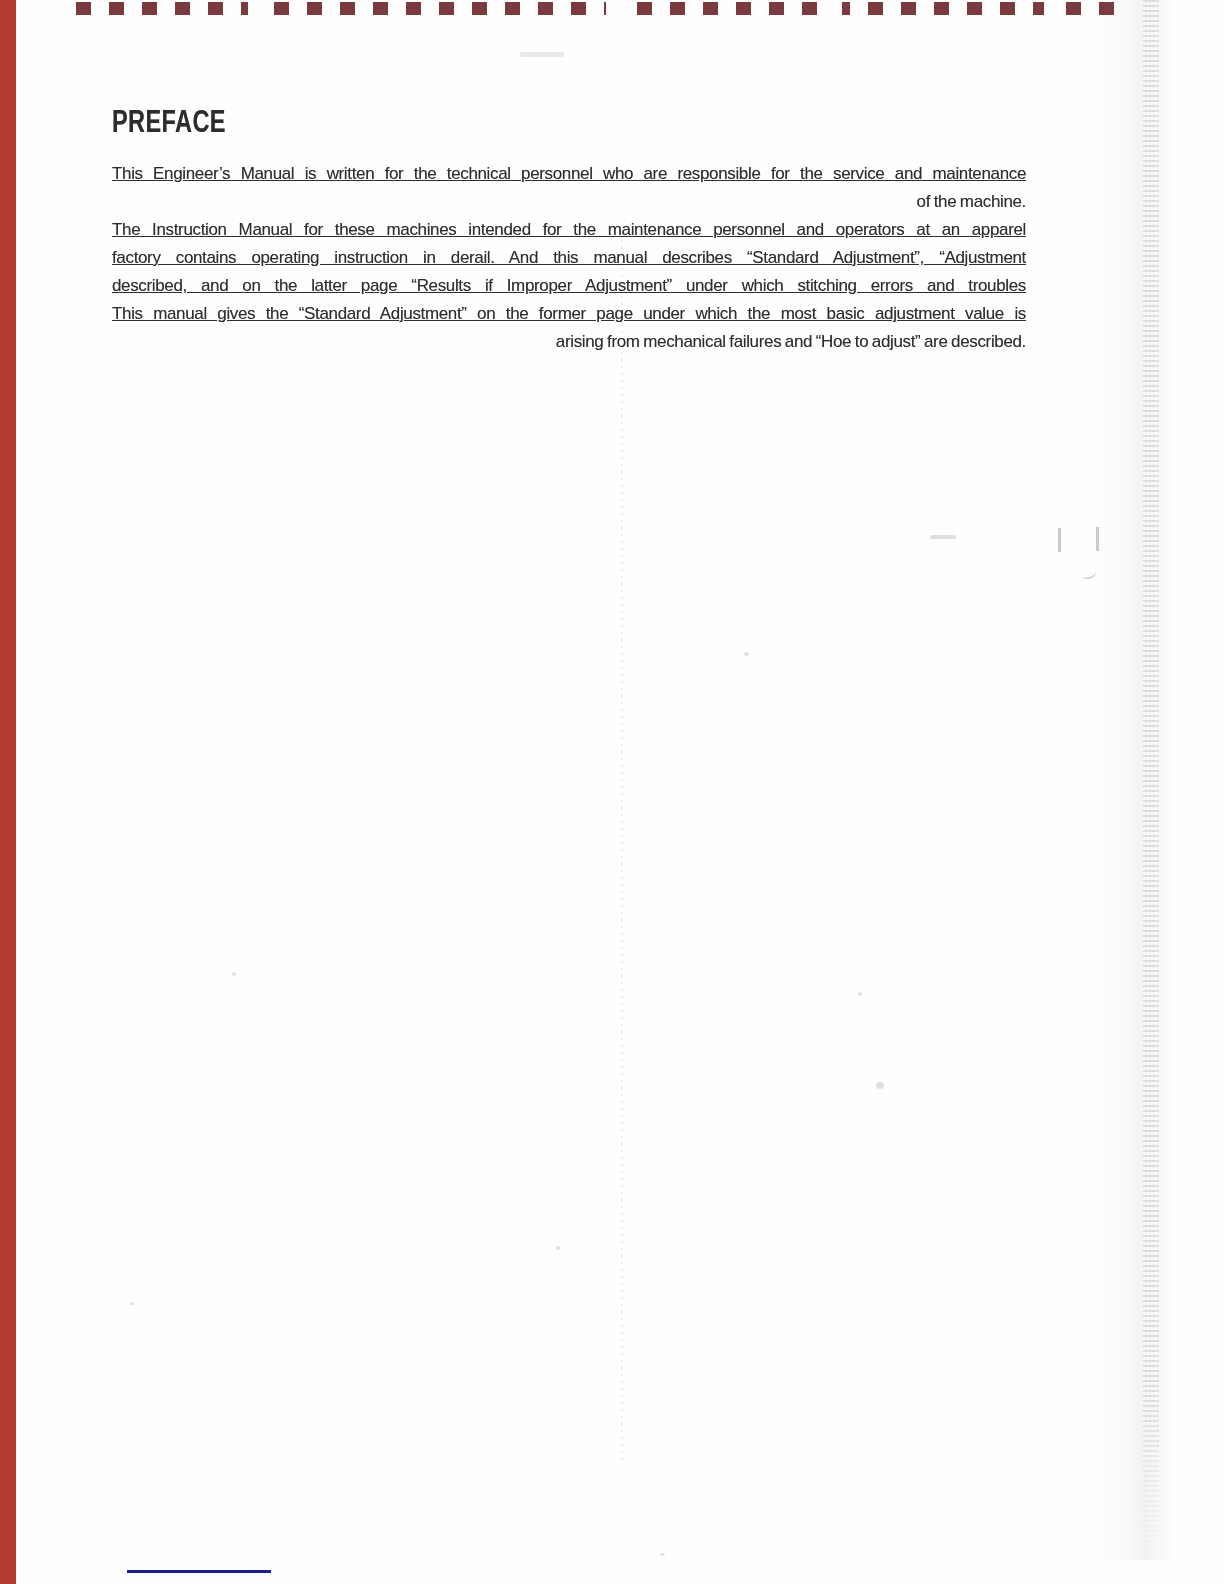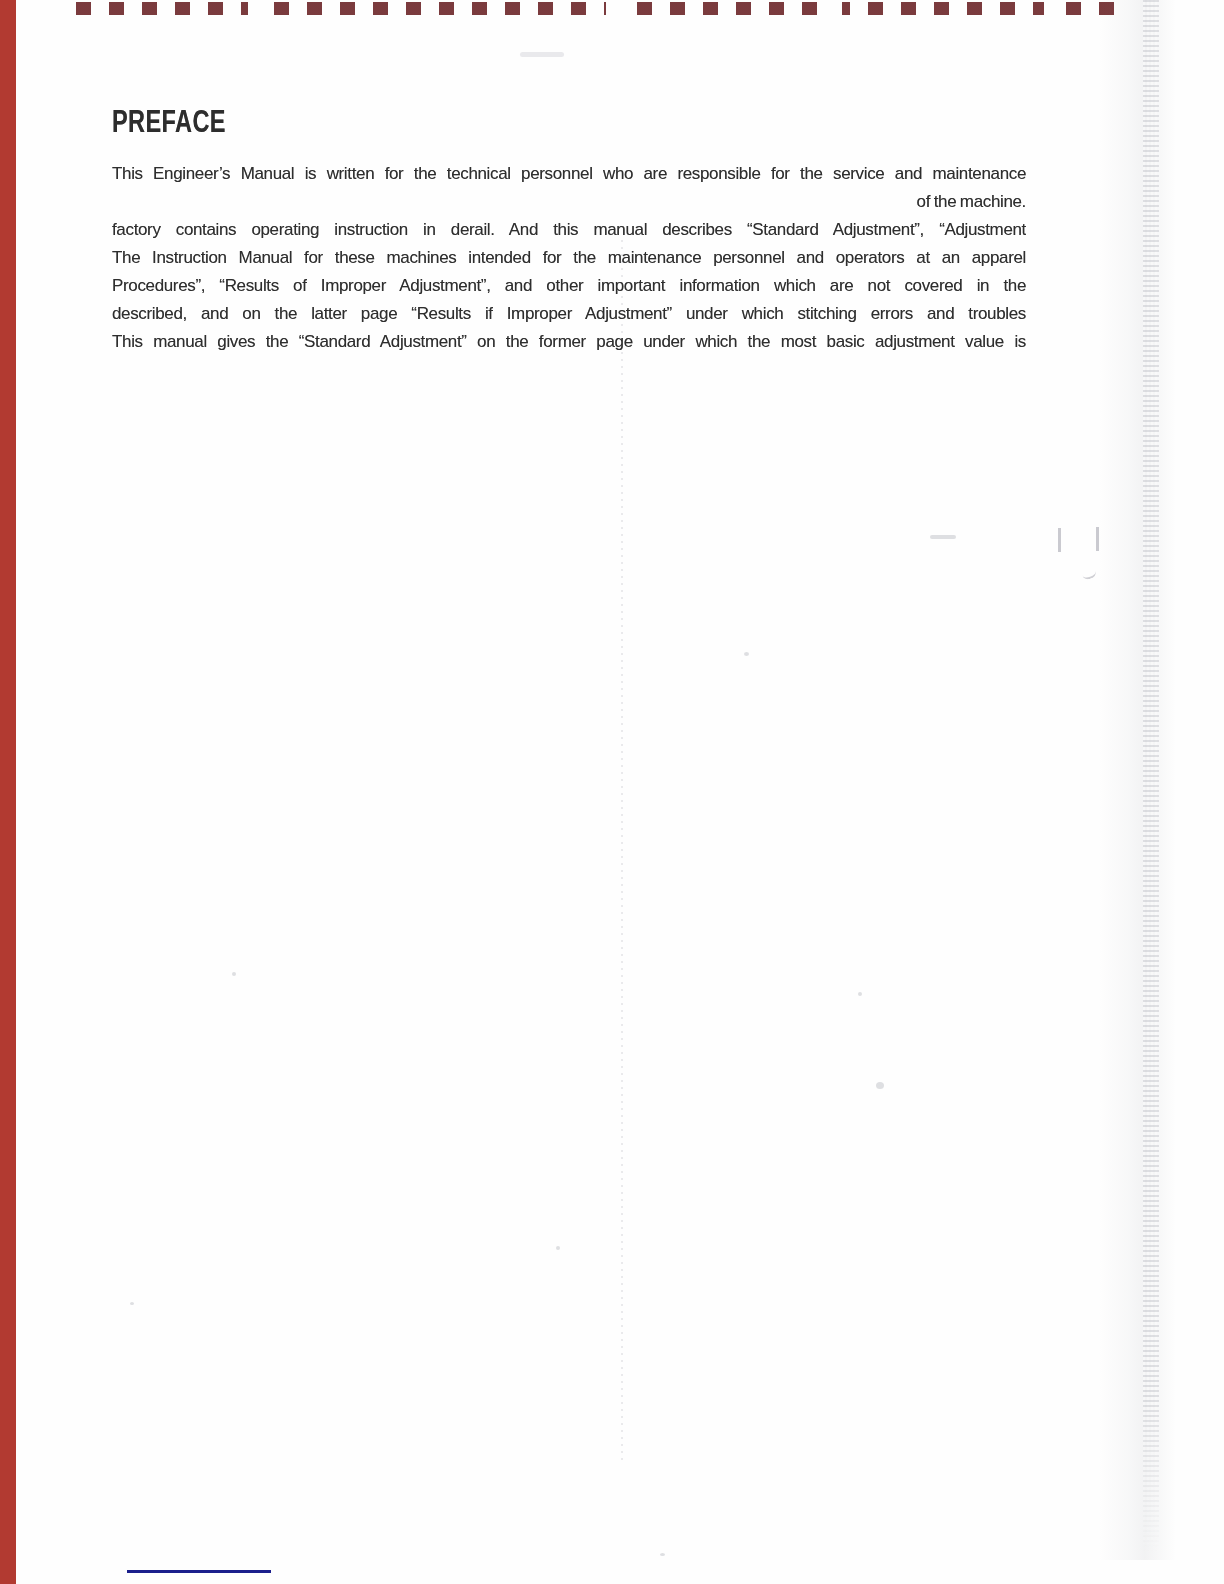--- a/index.html
+++ b/index.html
@@ -136,20 +136,21 @@
   .line {
     white-space: nowrap;
     height: 28px;
     text-align: right;
   }
   .line.j {
     white-space: normal;
     text-align: justify;
     text-align-last: justify;
     overflow: hidden;
+    text-decoration: underline;
   }
 
   .footer-underline {
     position: absolute;
     left: 127px;
     top: 1570px;
     width: 144px;
     height: 3px;
     background: var(--footer-line-color, #1b1f8c);
   }
@@ -168,25 +169,25 @@
 
   <div class="right-soft-band"></div>
   <div class="right-speckle-band"></div>
   <div class="center-scan-line"></div>
 
   <h1 class="doc-heading">PREFACE</h1>
 
   <div class="doc-body">
     <div class="line j">This Engineer’s Manual is written for the technical personnel who are responsible for the service and maintenance</div>
     <div class="line">of the machine.</div>
+    <div class="line j">The Instruction Manual for these machines intended for the maintenance personnel and operators at an apparel</div>
     <div class="line j">factory contains operating instruction in derail. And this manual describes “Standard Adjustment”, “Adjustment</div>
-    <div class="line j">The Instruction Manual for these machines intended for the maintenance personnel and operators at an apparel</div>
-    <div class="line j">Procedures”, “Results of Improper Adjustment”, and other important information which are not covered in the</div>
     <div class="line j">described, and on the latter page “Results if Improper Adjustment” under which stitching errors and troubles</div>
     <div class="line j">This manual gives the “Standard Adjustment” on the former page under which the most basic adjustment value is</div>
+    <div class="line">arising from mechanical failures and “Hoe to adjust” are described.</div>
   </div>
 
   <div class="speck smudge-top"></div>
   <div class="mark-bar b1"></div>
   <div class="mark-bar b2"></div>
   <div class="mark-curl"></div>
   <div class="speck" style="left:930px; top:535px; width:26px; height:4px; border-radius:2px;"></div>
   <div class="speck" style="left:744px; top:652px; width:5px; height:4px;"></div>
   <div class="speck" style="left:232px; top:972px; width:4px; height:4px;"></div>
   <div class="speck" style="left:858px; top:992px; width:4px; height:4px;"></div>

